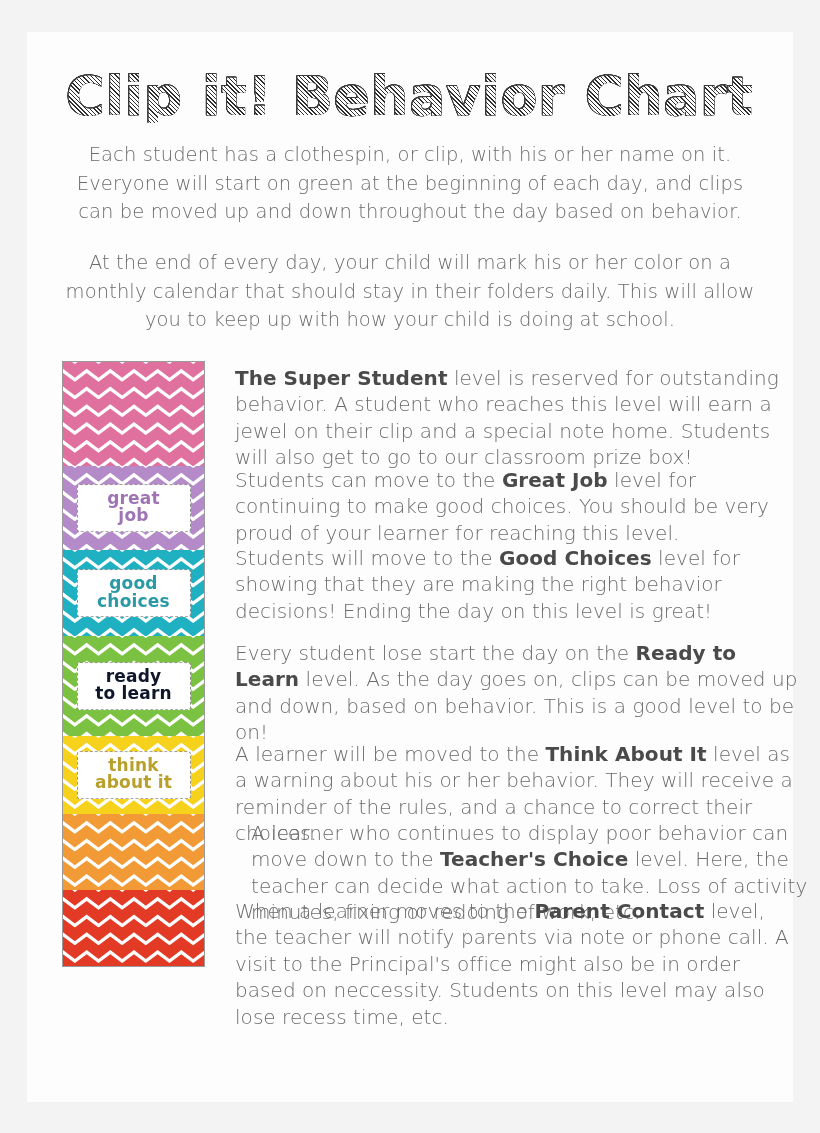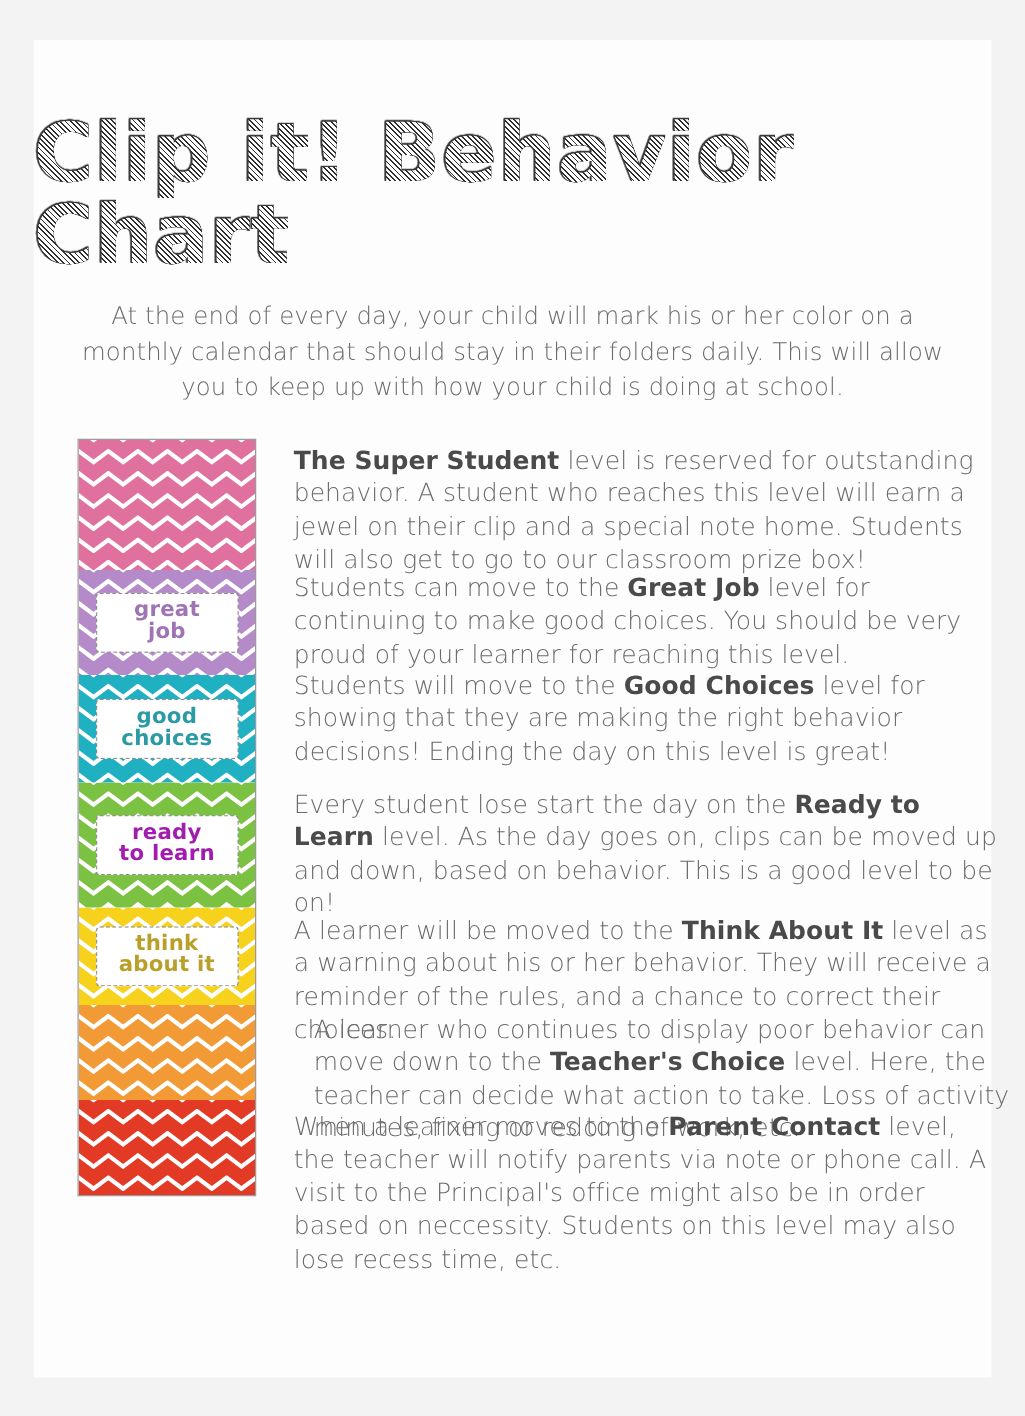--- a/index.html
+++ b/index.html
@@ -16,23 +16,24 @@
   .page {
     position: absolute;
     left: 27px;
     top: 32px;
     width: 766px;
     height: 1070px;
     background: #fdfdfd;
   }
   
   .title {
-    margin: 59px 0 0 0;
-    font-family: "DejaVu Sans", sans-serif;
-    font-size: 65px;
+    text-align: center;
+    margin: 38px 0 0 0;
+    font-family: "DejaVu Sans", sans-serif;
+    font-size: 53px;
     font-weight: bold;
     letter-spacing: 1px;
     color: #5a5a5a;
     line-height: 1;
     -webkit-text-stroke: 0px;
     background: repeating-linear-gradient(
         45deg,
         #2e2e2e 0px, #2e2e2e 1px,
         #ffffff 1px, #ffffff 3px);
     -webkit-background-clip: text;
@@ -127,20 +128,21 @@
   }
 </style>
 </head>
 <body>
 
 <div class="page">
 
   <h1 class="title">Clip it! Behavior Chart</h1>
 
   <div class="intro">
+      <p>Each student has a clothespin, or clip, with his or her name on it. Everyone will start on green at the beginning of each day, and clips can be moved up and down throughout the day based on behavior.</p>
       <p>At the end of every day, your child will mark his or her color on a monthly calendar that should stay in their folders daily. This will allow you to keep up with how your child is doing at school.</p>
     </div>
 
   <div class="lower">
     <div class="chart">
         <div class="band" style="height: 17.2%;">
           <svg class="chev" viewBox="0 0 143 252" preserveAspectRatio="none" xmlns="http://www.w3.org/2000/svg">
             <path d="M -24 -18 L -12 -9 L 0 -18 L 12 -9 L 24 -18 L 36 -9 L 48 -18 L 60 -9 L 72 -18 L 84 -9 L 96 -18 L 108 -9 L 120 -18 L 132 -9 L 144 -18 L 156 -9 L 168 -18" fill="none" stroke="#e0719f" stroke-width="11" stroke-linejoin="miter"></path>
             <path d="M -24 0 L -12 9 L 0 0 L 12 9 L 24 0 L 36 9 L 48 0 L 60 9 L 72 0 L 84 9 L 96 0 L 108 9 L 120 0 L 132 9 L 144 0 L 156 9 L 168 0" fill="none" stroke="#e0719f" stroke-width="11" stroke-linejoin="miter"></path>
             <path d="M -24 18 L -12 27 L 0 18 L 12 27 L 24 18 L 36 27 L 48 18 L 60 27 L 72 18 L 84 27 L 96 18 L 108 27 L 120 18 L 132 27 L 144 18 L 156 27 L 168 18" fill="none" stroke="#e0719f" stroke-width="11" stroke-linejoin="miter"></path>
@@ -215,21 +217,21 @@
             <path d="M -24 90 L -12 99 L 0 90 L 12 99 L 24 90 L 36 99 L 48 90 L 60 99 L 72 90 L 84 99 L 96 90 L 108 99 L 120 90 L 132 99 L 144 90 L 156 99 L 168 90" fill="none" stroke="#7cc242" stroke-width="11" stroke-linejoin="miter"></path>
             <path d="M -24 108 L -12 117 L 0 108 L 12 117 L 24 108 L 36 117 L 48 108 L 60 117 L 72 108 L 84 117 L 96 108 L 108 117 L 120 108 L 132 117 L 144 108 L 156 117 L 168 108" fill="none" stroke="#7cc242" stroke-width="11" stroke-linejoin="miter"></path>
             <path d="M -24 126 L -12 135 L 0 126 L 12 135 L 24 126 L 36 135 L 48 126 L 60 135 L 72 126 L 84 135 L 96 126 L 108 135 L 120 126 L 132 135 L 144 126 L 156 135 L 168 126" fill="none" stroke="#7cc242" stroke-width="11" stroke-linejoin="miter"></path>
             <path d="M -24 144 L -12 153 L 0 144 L 12 153 L 24 144 L 36 153 L 48 144 L 60 153 L 72 144 L 84 153 L 96 144 L 108 153 L 120 144 L 132 153 L 144 144 L 156 153 L 168 144" fill="none" stroke="#7cc242" stroke-width="11" stroke-linejoin="miter"></path>
             <path d="M -24 162 L -12 171 L 0 162 L 12 171 L 24 162 L 36 171 L 48 162 L 60 171 L 72 162 L 84 171 L 96 162 L 108 171 L 120 162 L 132 171 L 144 162 L 156 171 L 168 162" fill="none" stroke="#7cc242" stroke-width="11" stroke-linejoin="miter"></path>
             <path d="M -24 180 L -12 189 L 0 180 L 12 189 L 24 180 L 36 189 L 48 180 L 60 189 L 72 180 L 84 189 L 96 180 L 108 189 L 120 180 L 132 189 L 144 180 L 156 189 L 168 180" fill="none" stroke="#7cc242" stroke-width="11" stroke-linejoin="miter"></path>
             <path d="M -24 198 L -12 207 L 0 198 L 12 207 L 24 198 L 36 207 L 48 198 L 60 207 L 72 198 L 84 207 L 96 198 L 108 207 L 120 198 L 132 207 L 144 198 L 156 207 L 168 198" fill="none" stroke="#7cc242" stroke-width="11" stroke-linejoin="miter"></path>
             <path d="M -24 216 L -12 225 L 0 216 L 12 225 L 24 216 L 36 225 L 48 216 L 60 225 L 72 216 L 84 225 L 96 216 L 108 225 L 120 216 L 132 225 L 144 216 L 156 225 L 168 216" fill="none" stroke="#7cc242" stroke-width="11" stroke-linejoin="miter"></path>
             <path d="M -24 234 L -12 243 L 0 234 L 12 243 L 24 234 L 36 243 L 48 234 L 60 243 L 72 234 L 84 243 L 96 234 L 108 243 L 120 234 L 132 243 L 144 234 L 156 243 L 168 234" fill="none" stroke="#7cc242" stroke-width="11" stroke-linejoin="miter"></path>
           </svg>
-          <div class="labelbox" style="color: #a21caf;">
+          <div class="labelbox" style="color: #0f172a;">
             <span>ready</span>
             <span>to learn</span>
           </div>
         </div>
         <div class="band" style="height: 13%;">
           <svg class="chev" viewBox="0 0 143 252" preserveAspectRatio="none" xmlns="http://www.w3.org/2000/svg">
             <path d="M -24 -18 L -12 -9 L 0 -18 L 12 -9 L 24 -18 L 36 -9 L 48 -18 L 60 -9 L 72 -18 L 84 -9 L 96 -18 L 108 -9 L 120 -18 L 132 -9 L 144 -18 L 156 -9 L 168 -18" fill="none" stroke="#f6d21c" stroke-width="11" stroke-linejoin="miter"></path>
             <path d="M -24 0 L -12 9 L 0 0 L 12 9 L 24 0 L 36 9 L 48 0 L 60 9 L 72 0 L 84 9 L 96 0 L 108 9 L 120 0 L 132 9 L 144 0 L 156 9 L 168 0" fill="none" stroke="#f6d21c" stroke-width="11" stroke-linejoin="miter"></path>
             <path d="M -24 18 L -12 27 L 0 18 L 12 27 L 24 18 L 36 27 L 48 18 L 60 27 L 72 18 L 84 27 L 96 18 L 108 27 L 120 18 L 132 27 L 144 18 L 156 27 L 168 18" fill="none" stroke="#f6d21c" stroke-width="11" stroke-linejoin="miter"></path>
             <path d="M -24 36 L -12 45 L 0 36 L 12 45 L 24 36 L 36 45 L 48 36 L 60 45 L 72 36 L 84 45 L 96 36 L 108 45 L 120 36 L 132 45 L 144 36 L 156 45 L 168 36" fill="none" stroke="#f6d21c" stroke-width="11" stroke-linejoin="miter"></path>

